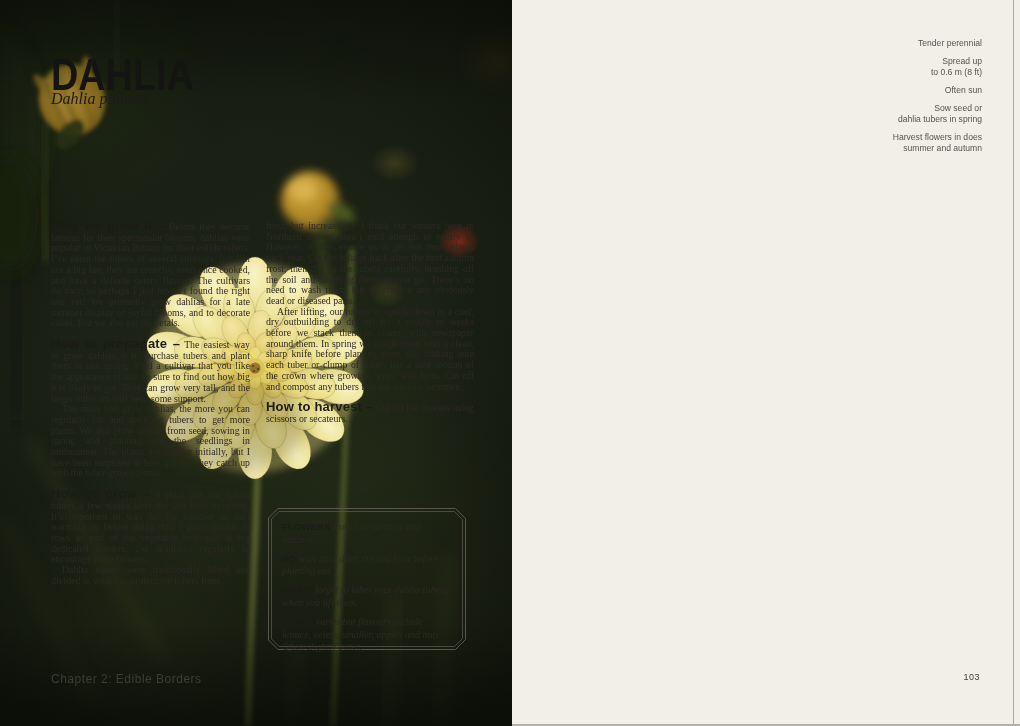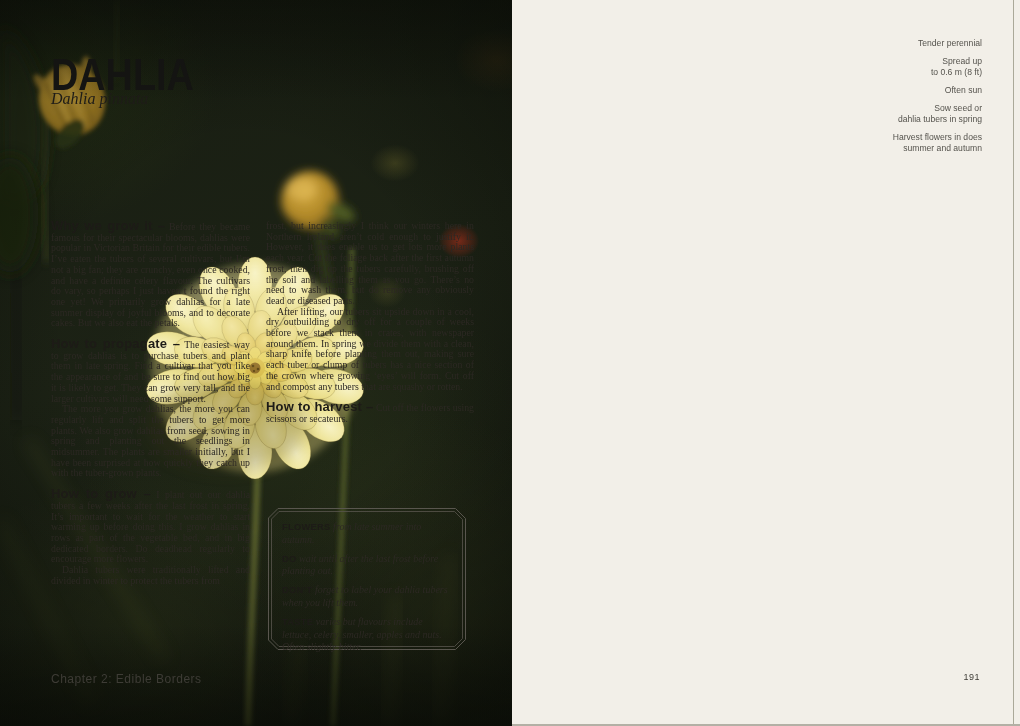--- a/index.html
+++ b/index.html
@@ -246,15 +246,15 @@
     </svg>
     <div class="box-content">
       <p class="bi"><span class="bl">FLOWERS</span> <span>from late summer into autumn.</span></p>
       <p class="bi"><span class="bl">DO</span> <span>wait until after the last frost before planting out.</span></p>
       <p class="bi"><span class="bl">DON’T</span> <span>forget to label your dahlia tubers when you lift them.</span></p>
       <p class="bi"><span class="bl">TASTE</span> <span>varies but flavours include lettuce, celery, smaller, apples and nuts. Often slightly bitter.</span></p>
     </div>
   </div>
 
   <div class="chapter">Chapter 2: Edible Borders</div>
-  <div class="pagenum">191</div>
+  <div class="pagenum">103</div>
 
 </div>
 
 </body></html>

